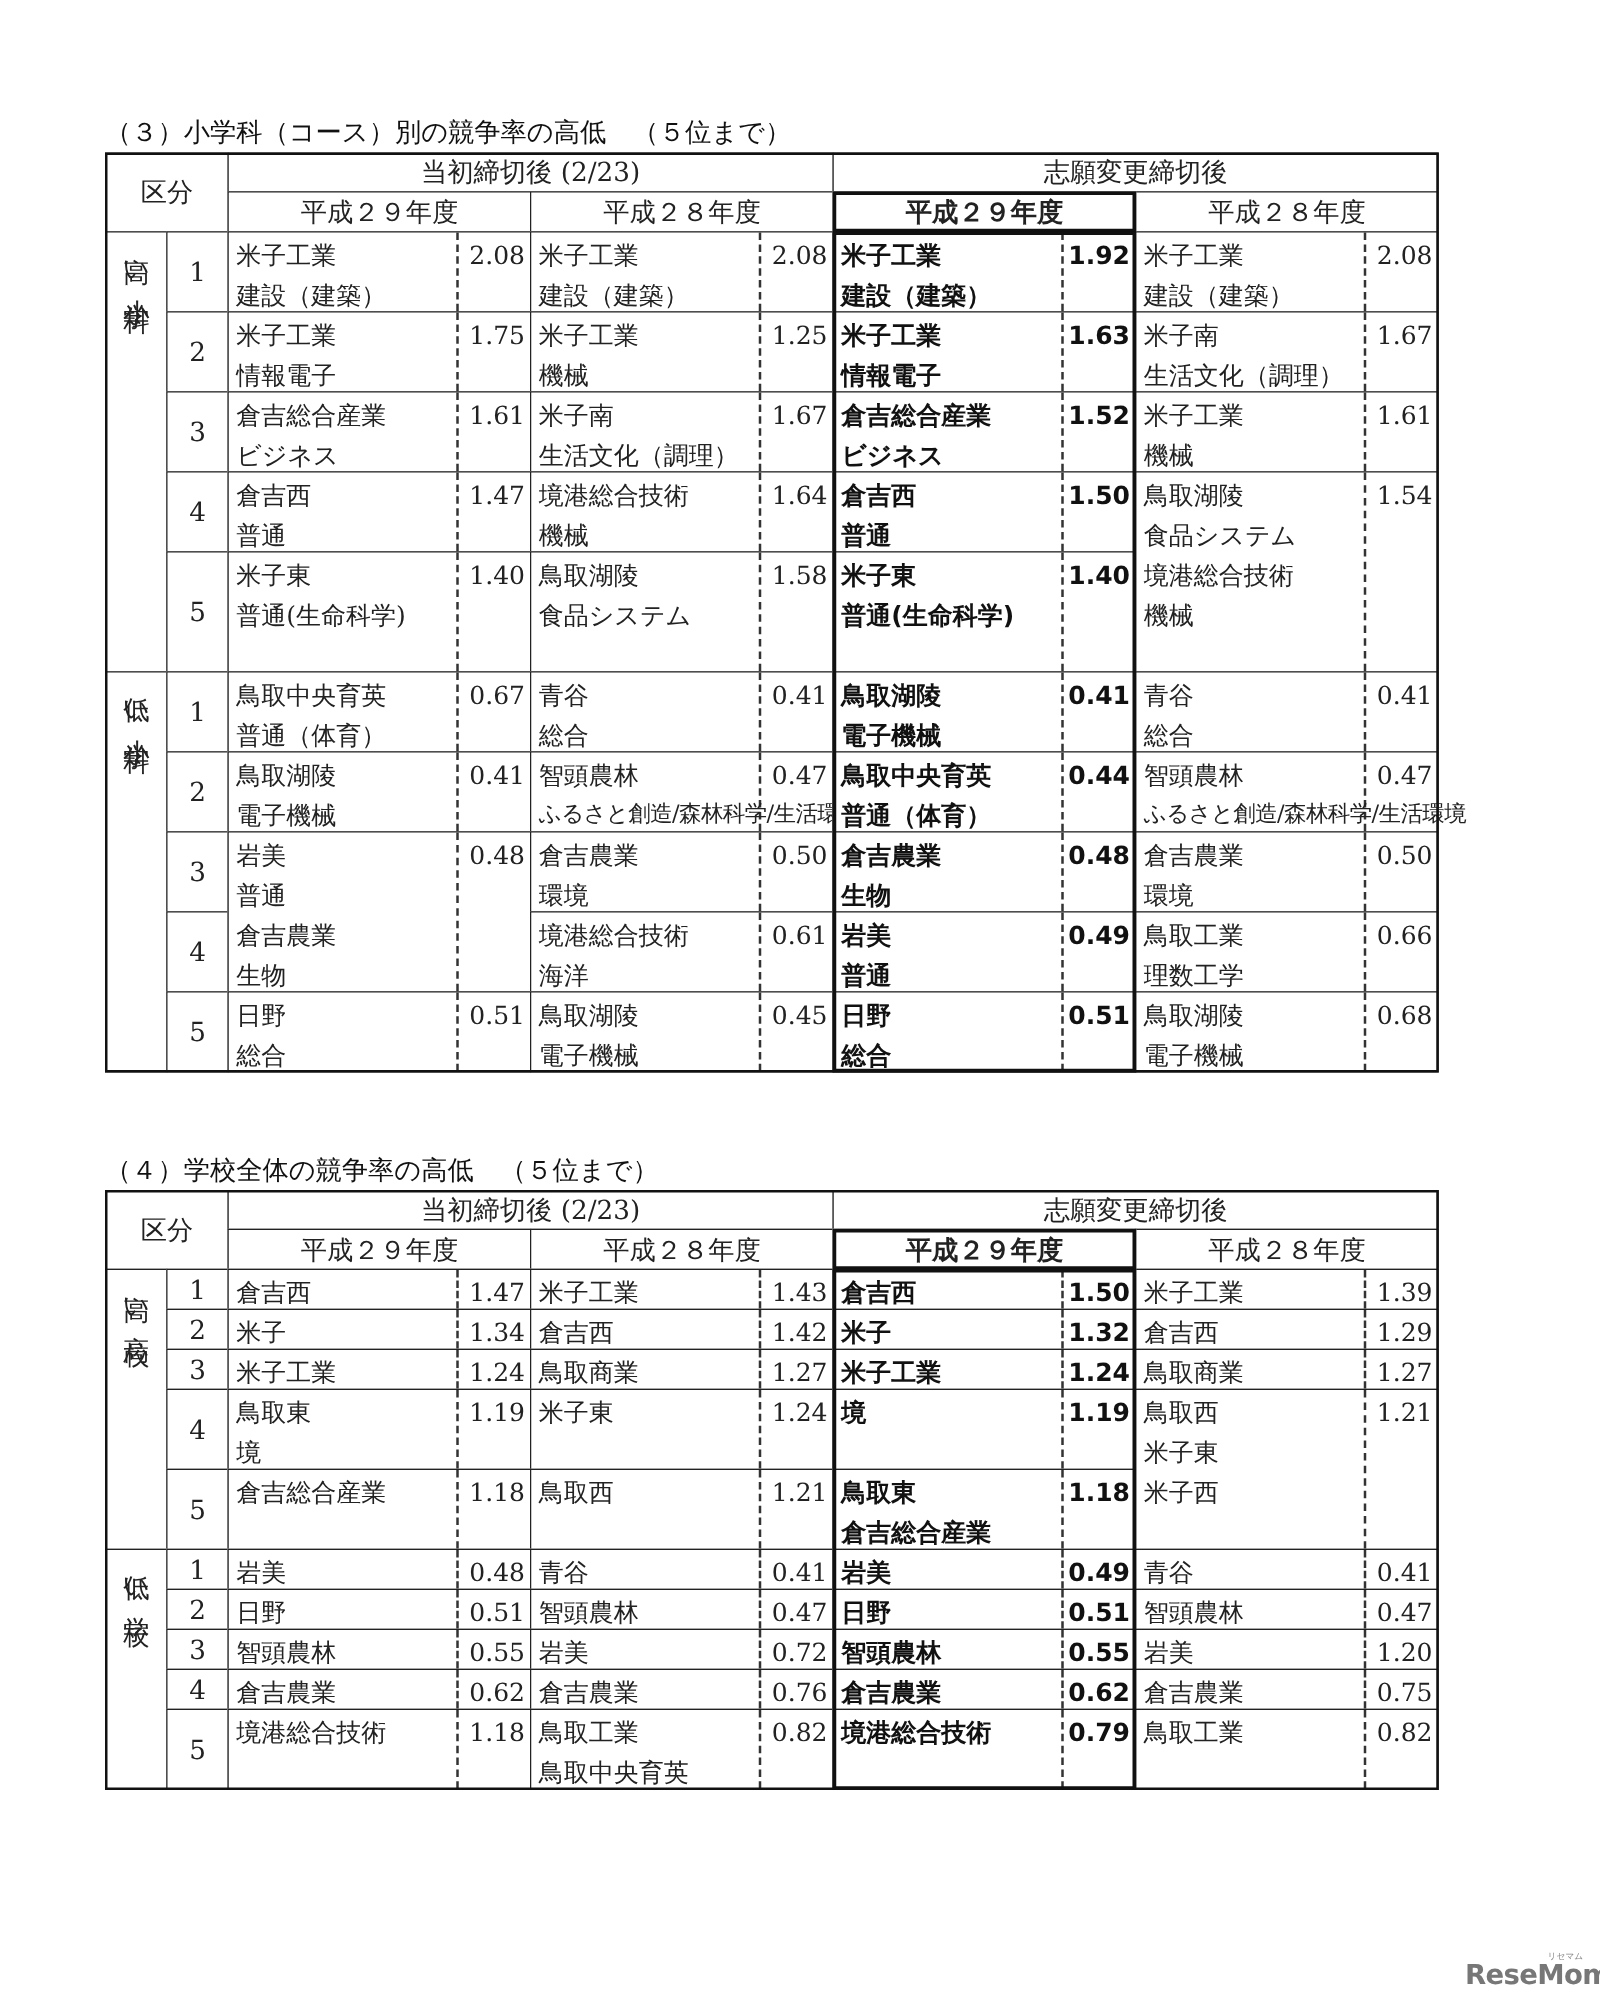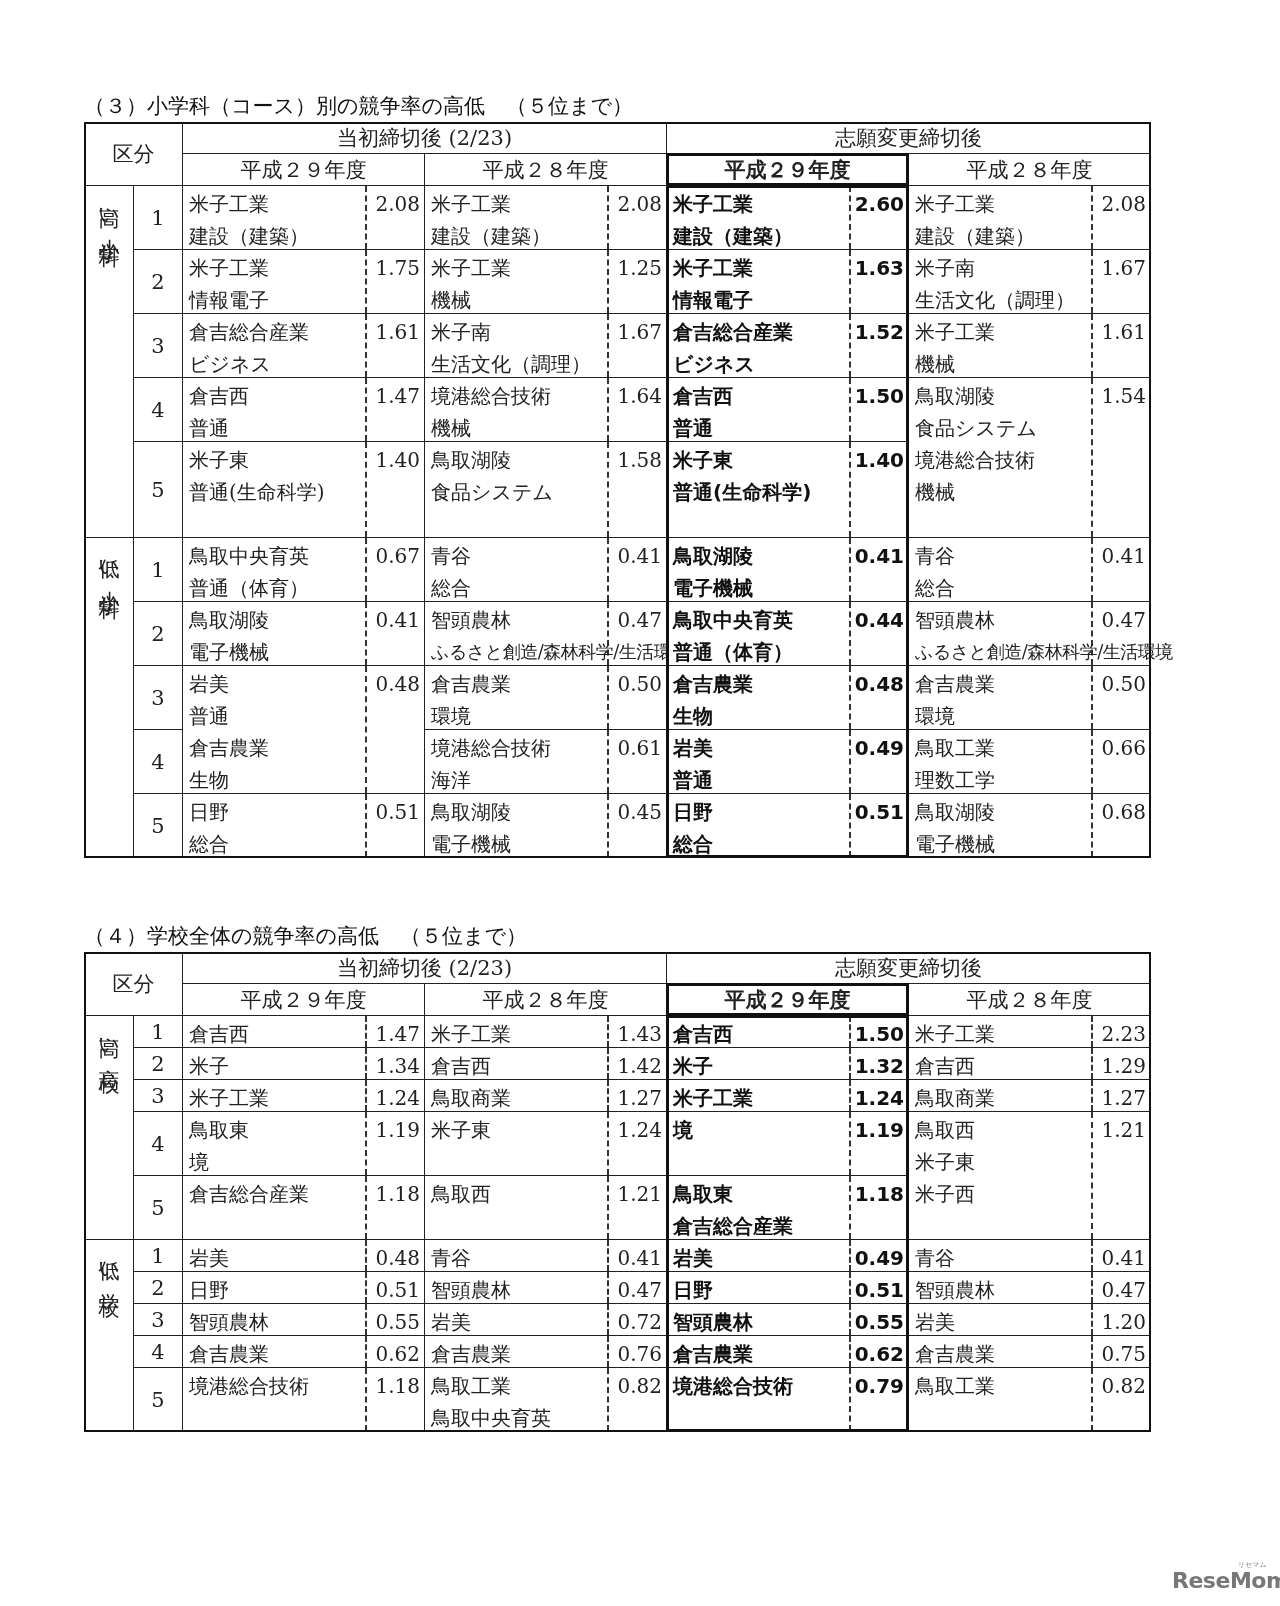--- a/index.html
+++ b/index.html
@@ -123,21 +123,21 @@
         <div>食品システム</div>
       </div>
       <div class="val">1.58</div>
     </div>
     <div class="cell bold-col" style="left: 582px; top: 63px; width: 243px; height: 65px;">
       <div class="dash" style="left: 182px;"></div>
       <div class="names">
         <div>米子工業</div>
         <div>建設（建築）</div>
       </div>
-      <div class="val">2.60</div>
+      <div class="val">1.92</div>
     </div>
     <div class="cell bold-col" style="left: 582px; top: 127px; width: 243px; height: 65px;">
       <div class="dash" style="left: 182px;"></div>
       <div class="names">
         <div>米子工業</div>
         <div>情報電子</div>
       </div>
       <div class="val">1.63</div>
     </div>
     <div class="cell bold-col" style="left: 582px; top: 191px; width: 243px; height: 65px;">
@@ -486,21 +486,21 @@
         <div>鳥取東</div>
         <div>倉吉総合産業</div>
       </div>
       <div class="val">1.18</div>
     </div>
     <div class="cell " style="left: 824px; top: 63px; width: 243px; height: 33px;">
       <div class="dash" style="left: 182px;"></div>
       <div class="names">
         <div>米子工業</div>
       </div>
-      <div class="val">2.23</div>
+      <div class="val">1.39</div>
     </div>
     <div class="cell " style="left: 824px; top: 95px; width: 243px; height: 33px;">
       <div class="dash" style="left: 182px;"></div>
       <div class="names">
         <div>倉吉西</div>
       </div>
       <div class="val">1.29</div>
     </div>
     <div class="cell " style="left: 824px; top: 127px; width: 243px; height: 33px;">
       <div class="dash" style="left: 182px;"></div>

